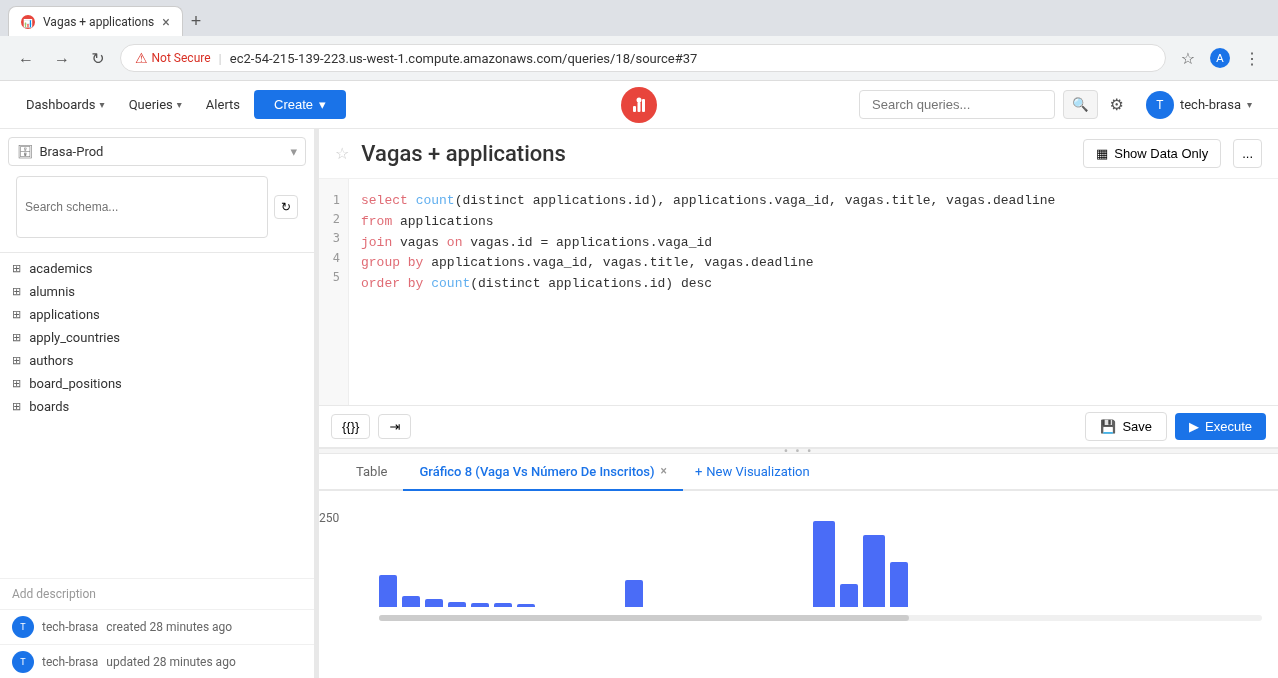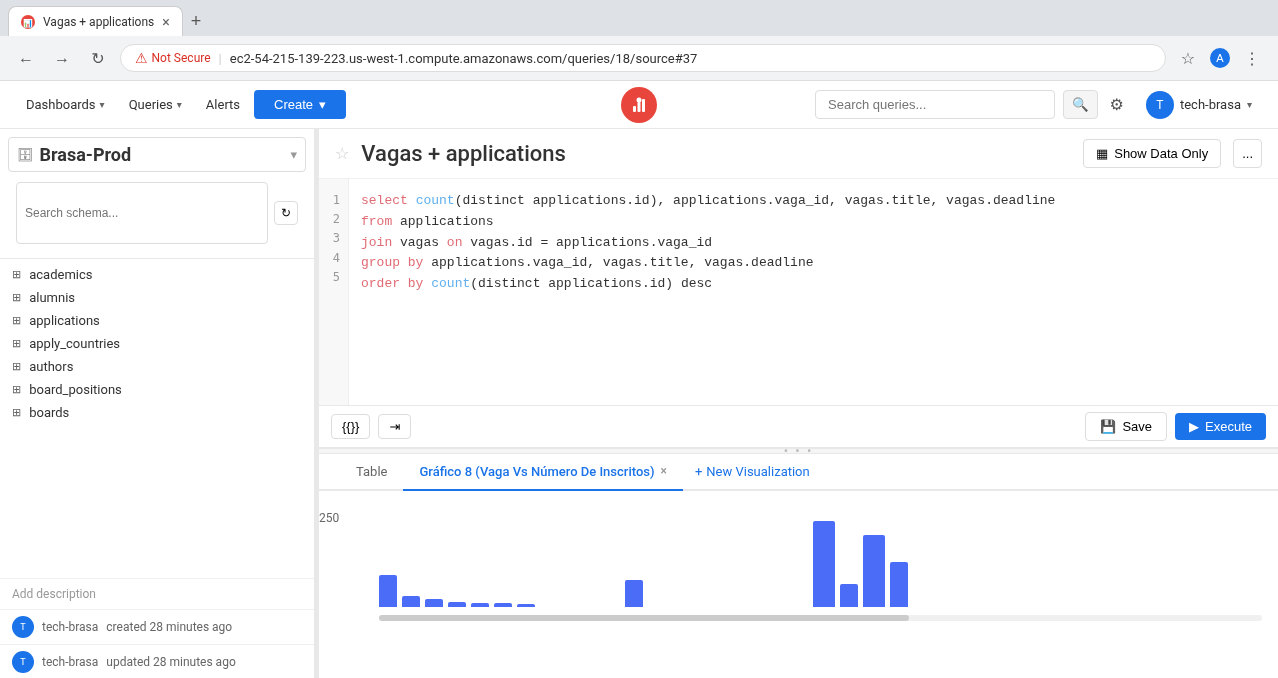--- a/index.html
+++ b/index.html
@@ -23,34 +23,34 @@
 
     
     .app-header { display: flex; align-items: center; padding: 0 16px; height: 48px; border-bottom: 1px solid #e8e8e8; background: #fff; }
     .nav-items { display: flex; align-items: center; gap: 4px; flex: 1; }
     .nav-item { display: flex; align-items: center; gap: 4px; padding: 6px 10px; border-radius: 4px; cursor: pointer; font-size: 13px; color: #333; }
     .nav-chevron { font-size: 10px; color: #666; }
     .create-btn { background: #1a73e8; color: #fff; border: none; border-radius: 4px; padding: 7px 20px; cursor: pointer; font-size: 13px; display: flex; align-items: center; gap: 6px; }
     .logo { position: absolute; left: 50%; transform: translateX(-50%); }
     .logo-circle { width: 36px; height: 36px; background: #e8453c; border-radius: 50%; display: flex; align-items: center; justify-content: center; color: white; font-size: 18px; }
     .search-area { display: flex; align-items: center; gap: 8px; }
-    .search-input { border: 1px solid #ddd; border-radius: 4px; padding: 6px 12px; font-size: 13px; width: 240px; color: #999; }
+    .search-input { border: 1px solid #ddd; border-radius: 4px; padding: 6px 12px; font-size: 13px; width: 196px; color: #999; }
     .search-icon-btn { background: #f5f5f5; border: 1px solid #ddd; border-radius: 4px; padding: 6px 8px; cursor: pointer; }
     .user-area { display: flex; align-items: center; gap: 6px; padding: 4px 10px; cursor: pointer; }
     .user-avatar { width: 28px; height: 28px; background: #1a73e8; border-radius: 50%; display: flex; align-items: center; justify-content: center; color: white; font-size: 12px; }
     .settings-btn { background: none; border: none; cursor: pointer; padding: 4px; color: #555; font-size: 16px; }
 
     
     .main-layout { display: flex; height: calc(678px - 36px - 44px - 48px); }
 
     
     .sidebar { width: 315px; border-right: 1px solid #e8e8e8; display: flex; flex-direction: column; overflow: hidden; flex-shrink: 0; }
     .sidebar-top { padding: 8px; border-bottom: 1px solid #e8e8e8; }
     .datasource-row { display: flex; align-items: center; gap: 6px; padding: 6px 8px; border: 1px solid #ddd; border-radius: 4px; cursor: pointer; }
-    .datasource-name { flex: 1; font-size: 18px; font-weight: bold; }
+    .datasource-name { flex: 1; font-size: 13px; }
     .schema-search-row { display: flex; align-items: center; gap: 6px; padding: 6px 8px; margin-top: 4px; }
     .schema-input { flex: 1; border: 1px solid #ddd; border-radius: 4px; padding: 23px 8px; font-size: 12px; color: #999; }
     .refresh-btn { background: none; border: 1px solid #ddd; border-radius: 4px; padding: 4px 6px; cursor: pointer; font-size: 12px; }
     .schema-list { flex: 1; overflow-y: auto; padding: 4px 0; }
     .schema-item { display: flex; align-items: center; gap: 8px; padding: 4px 12px; cursor: pointer; font-size: 13px; }
     .table-icon { color: #666; font-size: 11px; }
     .add-desc { padding: 8px 12px; font-size: 12px; color: #999; cursor: pointer; border-top: 1px solid #f0f0f0; }
     .user-info-row { display: flex; align-items: center; gap: 8px; padding: 6px 12px; font-size: 12px; color: #666; border-top: 1px solid #f0f0f0; }
     .user-avatar-sm { width: 22px; height: 22px; background: #1a73e8; border-radius: 50%; display: flex; align-items: center; justify-content: center; color: white; font-size: 9px; flex-shrink: 0; }
     .separator { width: 4px; background: #e8e8e8; cursor: col-resize; flex-shrink: 0; }

